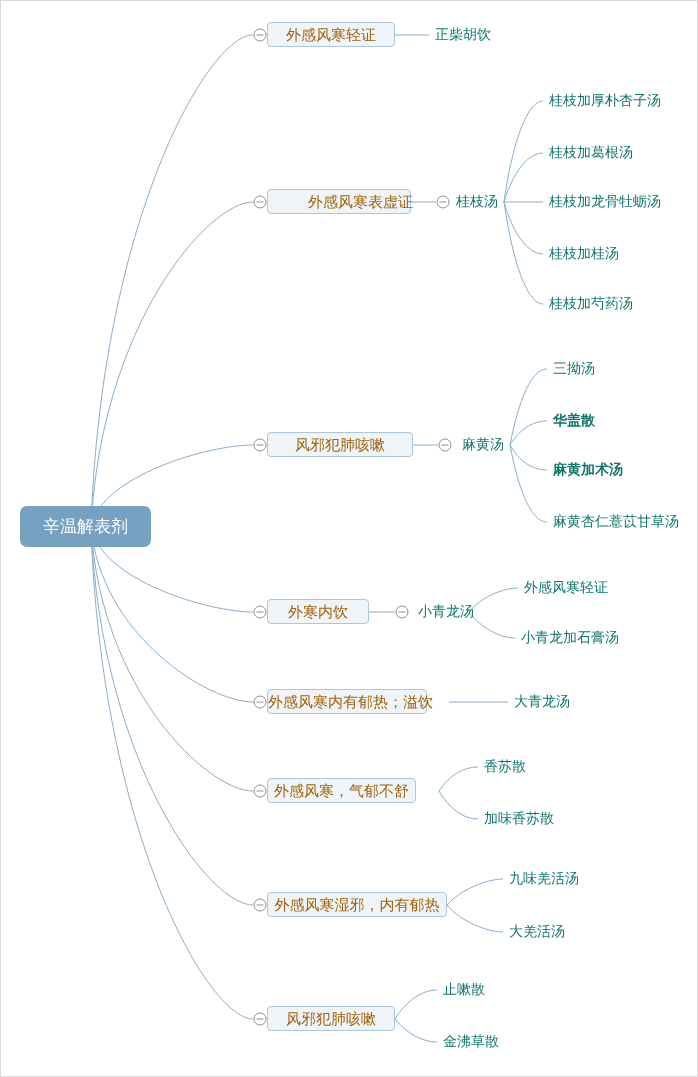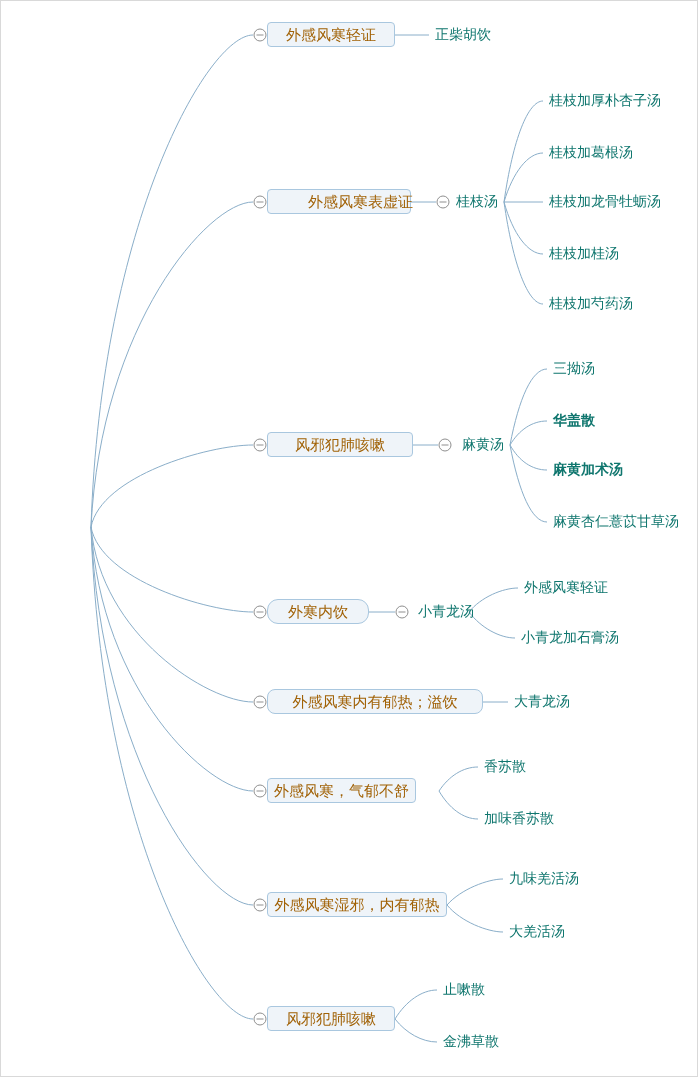--- a/index.html
+++ b/index.html
@@ -139,26 +139,27 @@
           <circle cx="444" cy="444" r="6"></circle>
           <line x1="440.5" y1="444" x2="447.5" y2="444"></line>
         </g>
       <g>
           <circle cx="401" cy="611" r="6"></circle>
           <line x1="397.5" y1="611" x2="404.5" y2="611"></line>
         </g>
     </g>
   </svg>
 
+  <div class="root-node">辛温解表剂</div>
 
   <div class="node-box" style="left:266px;top:21px;width:128px;">外感风寒轻证</div>
   <div class="node-box" style="left:266px;top:188px;width:144px;padding-left:40px;">外感风寒表虚证</div>
   <div class="node-box" style="left:266px;top:431px;width:146px;">风邪犯肺咳嗽</div>
-  <div class="node-box" style="left:266px;top:598px;width:102px;border-radius:11px;">外寒内饮</div>
-  <div class="node-box" style="left:266px;top:688px;width:216px;border-radius:8px;">外感风寒内有郁热；溢饮</div>
+  <div class="node-box" style="left:266px;top:598px;width:102px;">外寒内饮</div>
+  <div class="node-box" style="left:266px;top:688px;width:160px;">外感风寒内有郁热；溢饮</div>
   <div class="node-box" style="left:266px;top:777px;width:149px;">外感风寒，气郁不舒</div>
   <div class="node-box" style="left:266px;top:891px;width:180px;">外感风寒湿邪，内有郁热</div>
   <div class="node-box" style="left:266px;top:1005px;width:128px;">风邪犯肺咳嗽</div>
 
   <div class="mid-label" style="left:455px;top:201px;">桂枝汤</div>
   <div class="mid-label" style="left:461px;top:444px;">麻黄汤</div>
   <div class="mid-label" style="left:417px;top:611px;">小青龙汤</div>
 
   <div class="leaf-label" style="left:434px;top:34px;">正柴胡饮</div>
 

